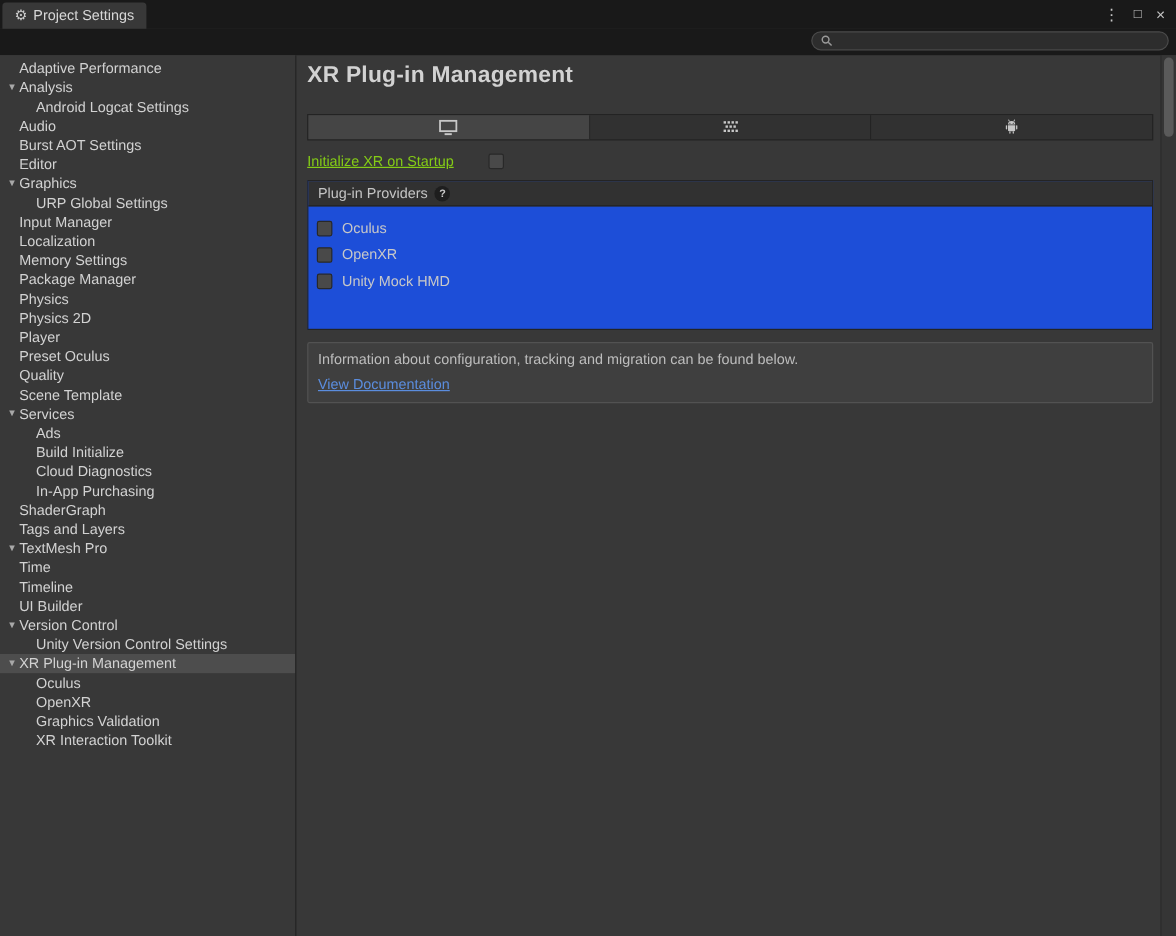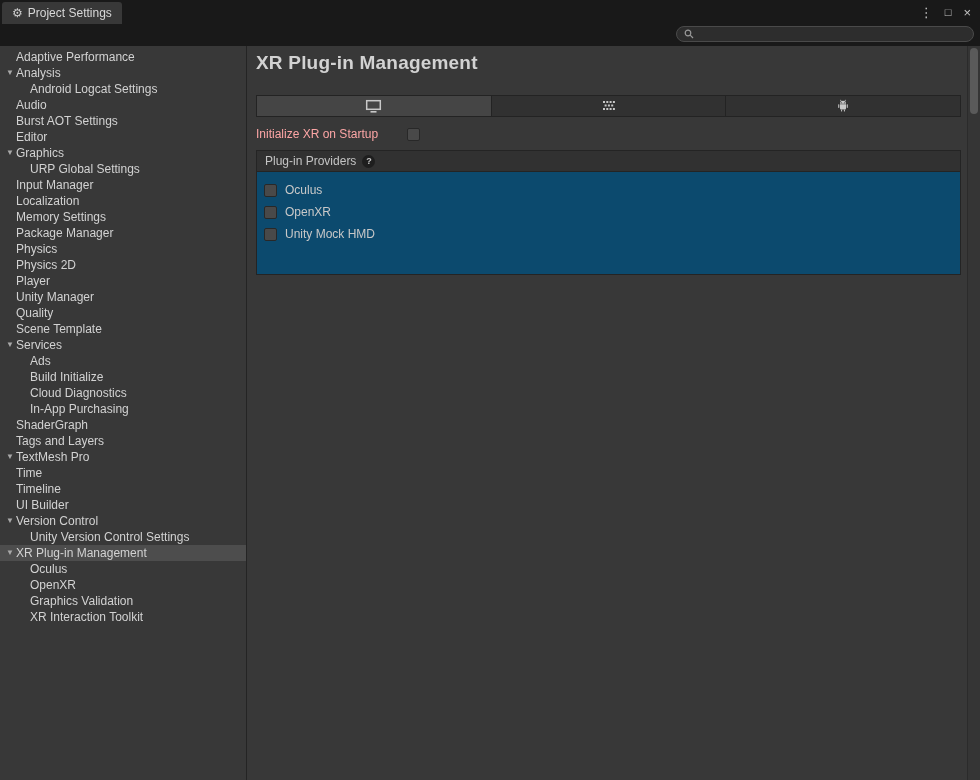--- a/index.html
+++ b/index.html
@@ -75,29 +75,29 @@
     background: #313131; border: 1px solid #232323;
   }
   .tab {
     flex: 1; display: flex; align-items: center; justify-content: center;
     background: #313131; border-right: 1px solid #232323; cursor: default;
   }
   .tab:last-child { border-right: none; }
   .tab.selected { background: #454545; }
   .tab-icon { display: flex; align-items: center; justify-content: center; }
   .init-row { margin-top: 10px; display: flex; align-items: center; }
-  .init-label { display: inline-block; width: 151px; color: #fca5a5; }
+  .init-label { display: inline-block; width: 151px; color: #84cc16; text-decoration: underline; }
   .checkbox {
     width: 13px; height: 13px; flex: 0 0 13px;
     background: #494949; border: 1px solid #282828; border-radius: 2px;
     display: inline-block;
   }
   .providers-box {
     margin-top: 9px; height: 125px;
-    background: #0c4a6e; border: 1px solid #242424; text-align: right;
+    background: #1d4ed8; border: 1px solid #242424; text-align: right;
   }
   .providers-header {
     height: 21px; background: #313131; border-bottom: 1px solid #242424;
     display: flex; align-items: center; gap: 6px; padding: 0 8px;
     color: #c4c4c4;
   }
   .help-icon {
     width: 13px; height: 13px; border-radius: 50%;
     background: #1e1e1e; color: #c8c8c8;
     font-size: 9px; font-weight: bold;
@@ -229,21 +229,21 @@
           <span class="side-label">Physics 2D</span>
         </div>
         <div class="side-row">
           <span class="ind" style="width: 0px;"></span>
           <span class="arrow"></span>
           <span class="side-label">Player</span>
         </div>
         <div class="side-row">
           <span class="ind" style="width: 0px;"></span>
           <span class="arrow"></span>
-          <span class="side-label">Unity Manager</span>
+          <span class="side-label">Preset Oculus</span>
         </div>
         <div class="side-row">
           <span class="ind" style="width: 0px;"></span>
           <span class="arrow"></span>
           <span class="side-label">Quality</span>
         </div>
         <div class="side-row">
           <span class="ind" style="width: 0px;"></span>
           <span class="arrow"></span>
           <span class="side-label">Scene Template</span>
@@ -406,20 +406,24 @@
               <span class="checkbox"></span>
               <span>OpenXR</span>
             </div>
             <div class="provider-row">
               <span class="checkbox"></span>
               <span>Unity Mock HMD</span>
             </div>
           </div>
       </div>
 
+      <div class="info-box">
+        <div>Information about configuration, tracking and migration can be found below.</div>
+        <span class="doc-link">View Documentation</span>
+      </div>
     </div>
 
     <div class="scrollbar">
       <div class="scroll-thumb"></div>
     </div>
 
   </div>
 </div>
 
 </body></html>

